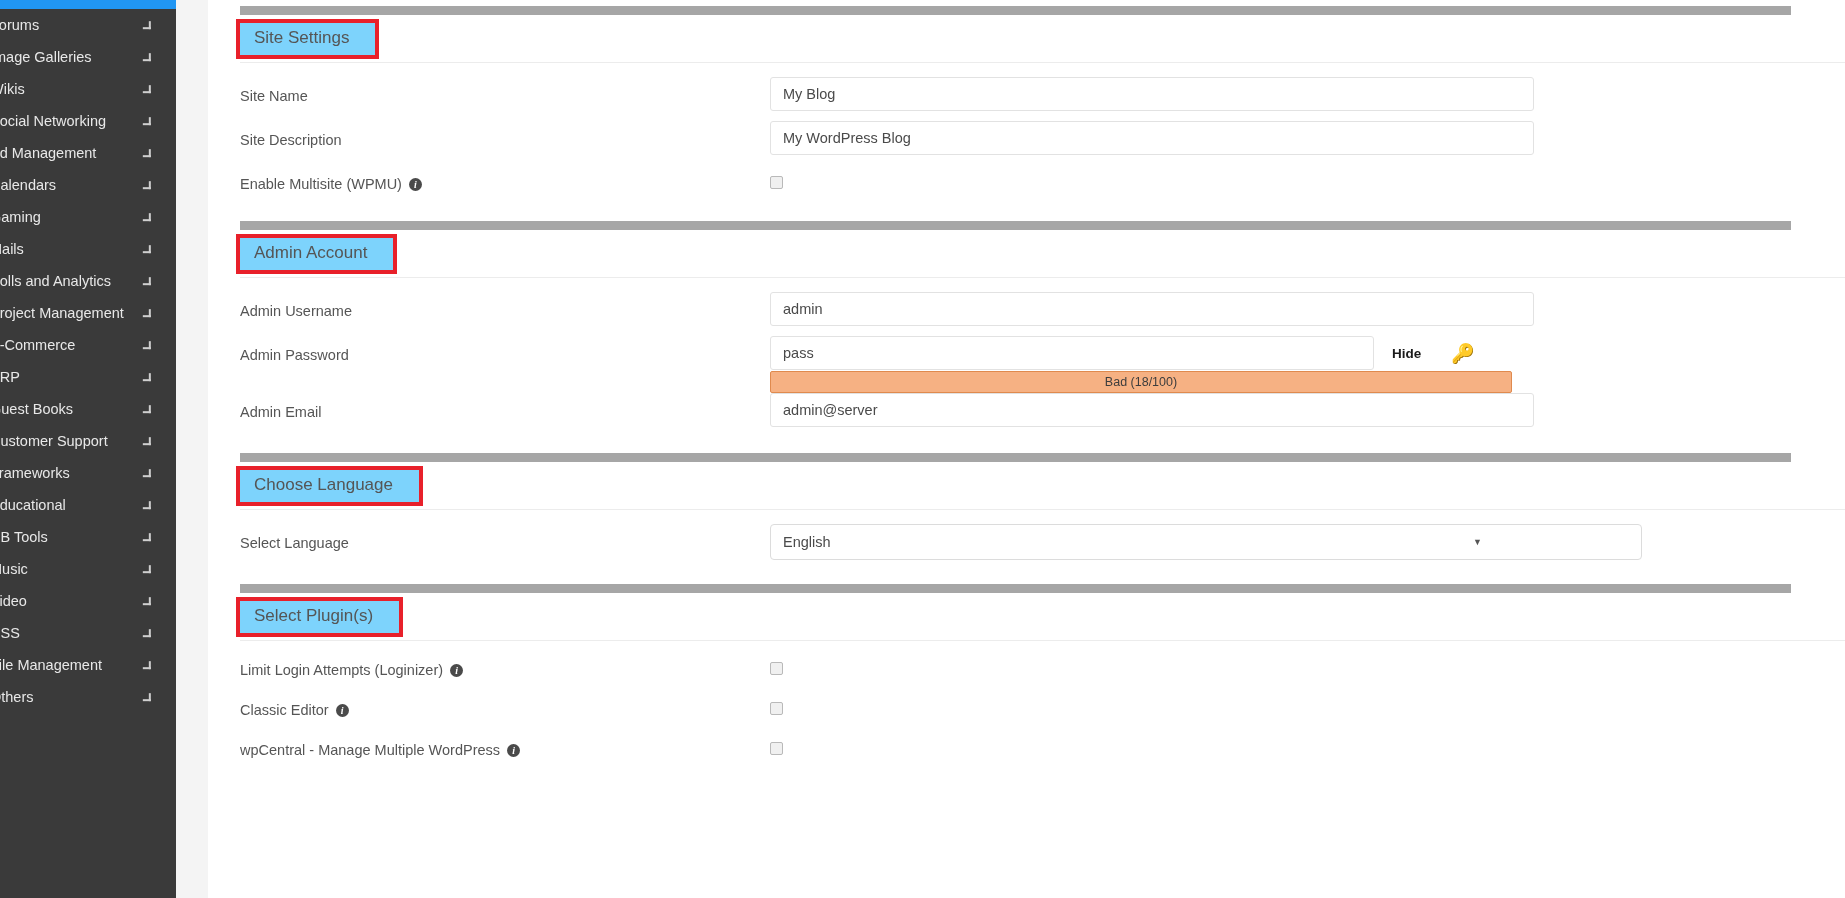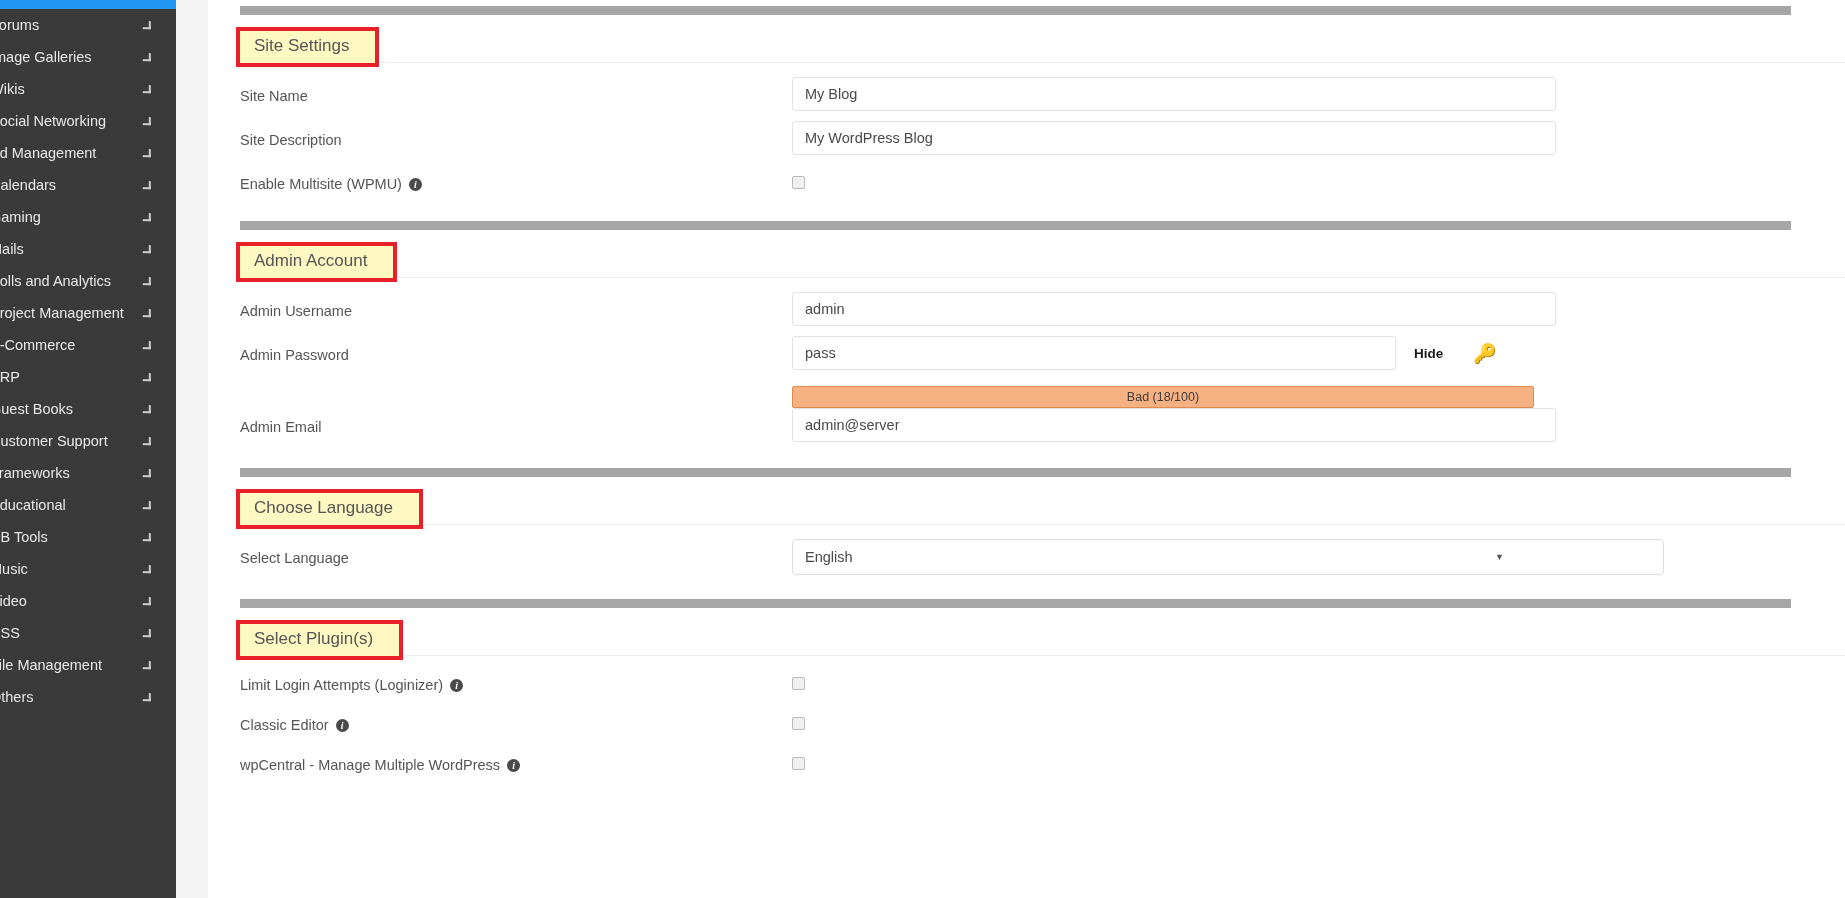--- a/index.html
+++ b/index.html
@@ -95,41 +95,40 @@
   .section-head-wrap {
     position: relative;
     padding: 0;
     margin: 0 0 0 32px;
     border-bottom: 1px solid #ececec;
     height: 48px;
   }
   .section-title-box {
     display: inline-block;
     border: 4px solid #e8202a;
-    background: #fef9c3;
+    background: #7dd3fc;
     padding: 5px 26px 7px 14px;
     position: relative;
-    top: 12px;
+    top: 4px;
     left: -4px;
   }
   .section-title {
     font-size: 17px;
     color: #555555;
     line-height: 20px;
     white-space: nowrap;
   }
 
   .form-rows {
     padding: 14px 0 16px 32px;
   }
   .form-row {
     display: flex;
     align-items: flex-start;
     min-height: 44px;
-    gap: 22px;
   }
   .row-label {
     width: 530px;
     flex: 0 0 530px;
     font-size: 14.5px;
     color: #555555;
     padding-top: 11px;
     white-space: nowrap;
     display: flex;
     align-items: center;
@@ -195,21 +194,21 @@
   }
   .key-icon {
     margin-left: 30px;
     font-size: 19px;
     line-height: 1;
     cursor: pointer;
     user-select: none;
   }
 
   .strength-bar {
-    margin-top: 16px;
+    margin-top: 1px;
     height: 22px;
     width: 742px;
     background: #f6b183;
     border: 1px solid #e08a4e;
     border-radius: 2px;
     display: flex;
     align-items: center;
     justify-content: center;
   }
   .strength-text {

